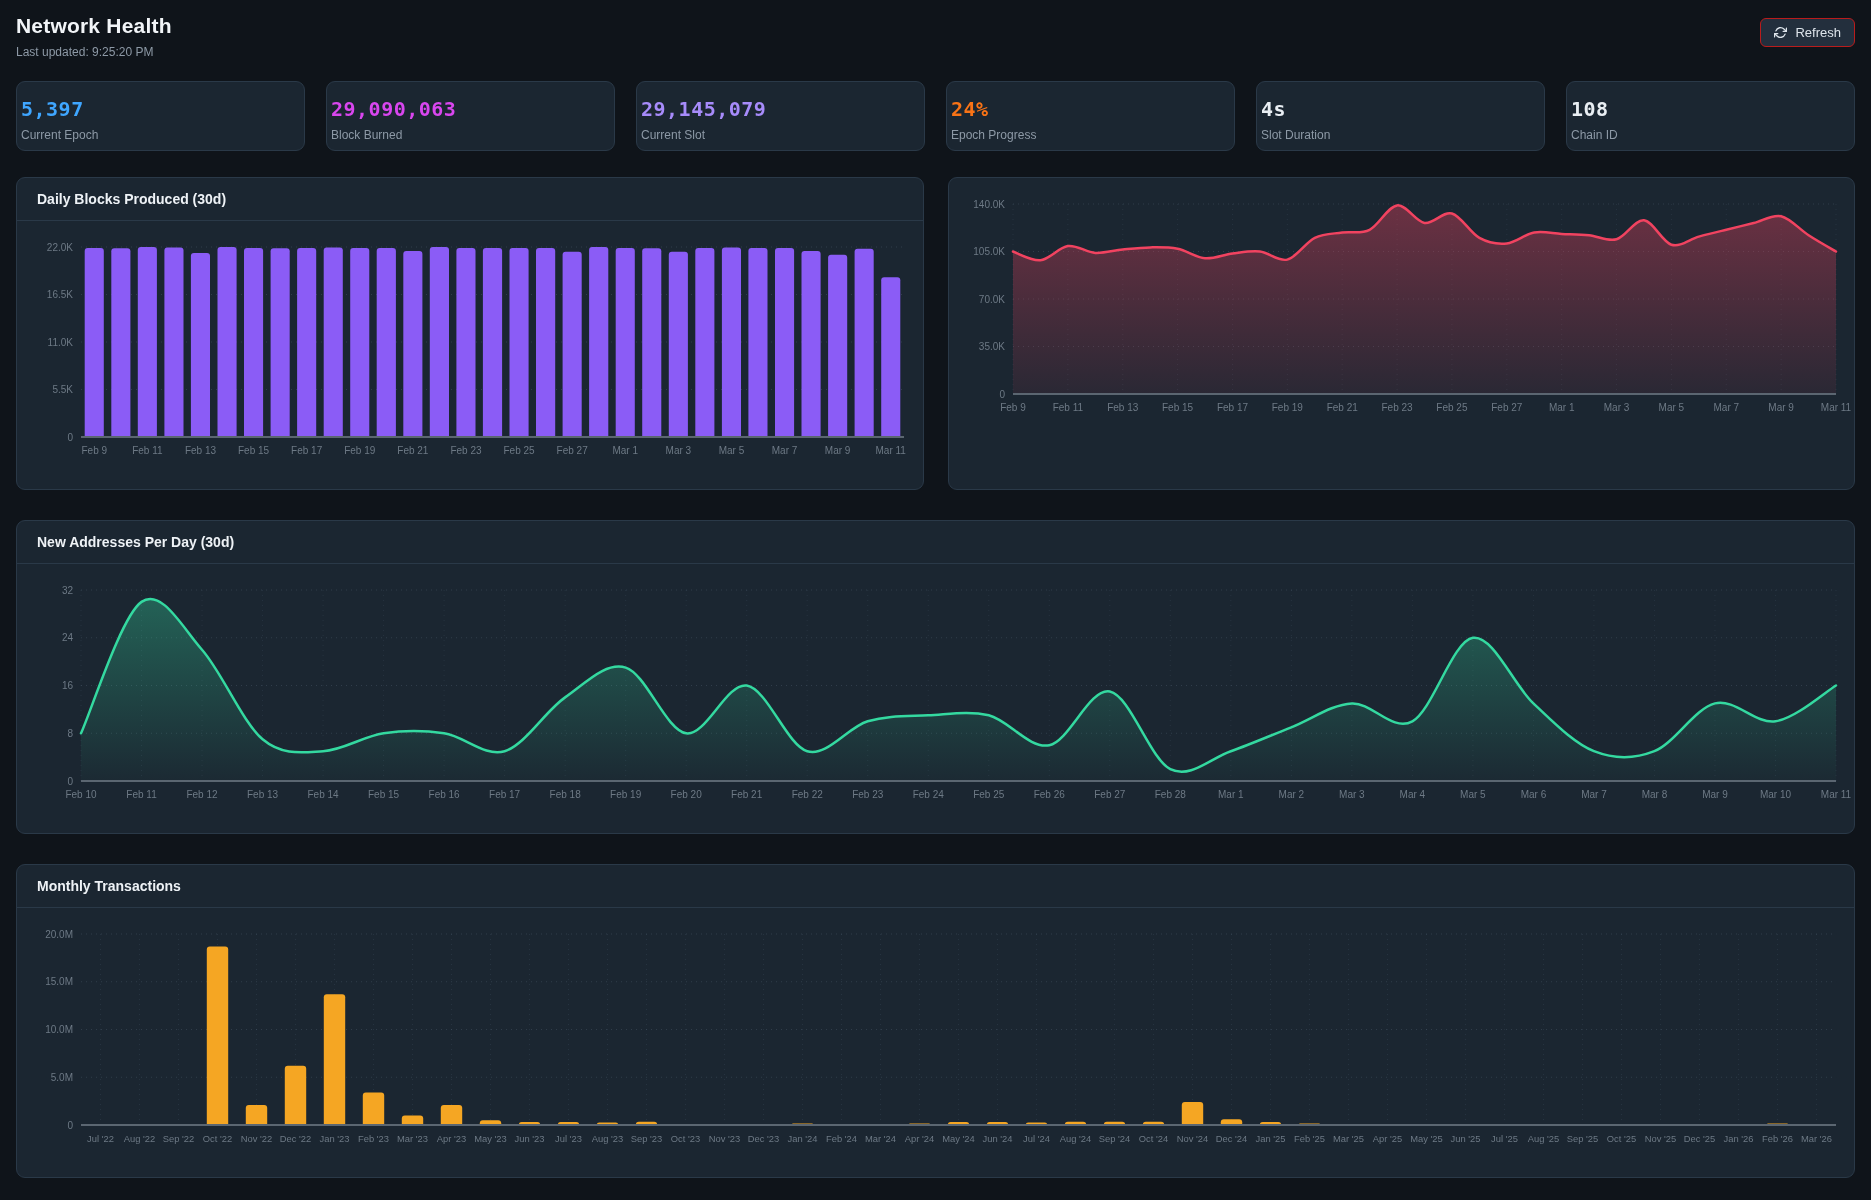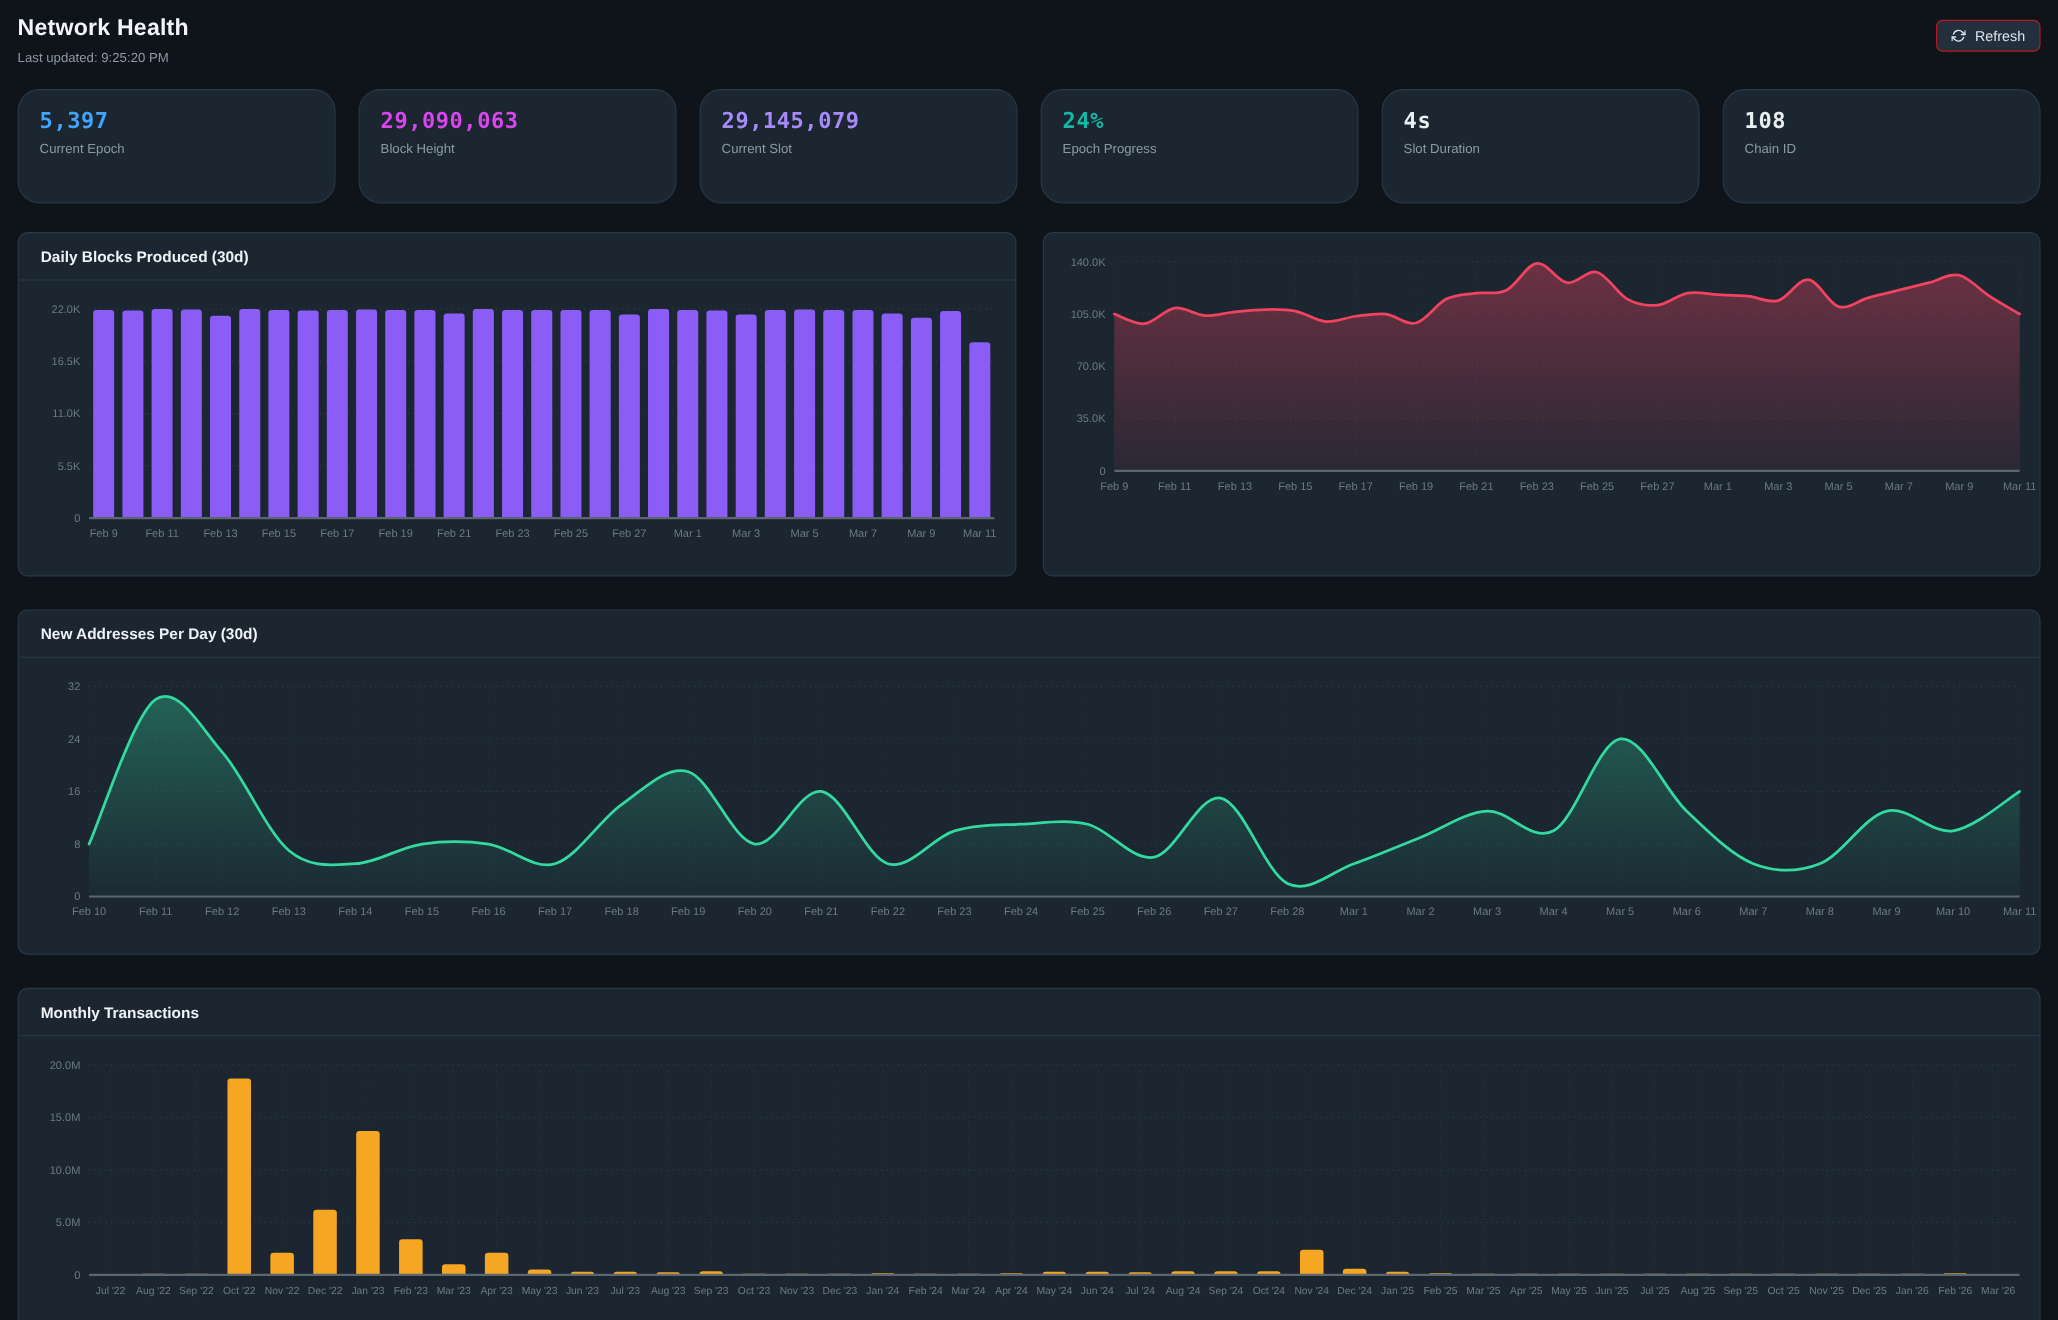--- a/index.html
+++ b/index.html
@@ -7,21 +7,21 @@
   body{background:#0f141a;font-family:"Liberation Sans",sans-serif;color:#e8edf2}
   .page{width:100%;height:100%;padding:14px 16px}
   .topbar{display:flex;justify-content:space-between;align-items:flex-start}
   .page-title{font-size:21px;font-weight:bold;color:#f2f5f8;letter-spacing:.2px}
   .subtitle{font-size:12px;color:#8d99a6;margin-top:7px}
   .refresh-btn{display:flex;align-items:center;gap:8px;background:#232f3d;border:1px solid #b91c1c;
     border-radius:6px;color:#dde4eb;font-size:13px;padding:6px 13px;margin-top:4px;cursor:pointer;
     font-family:"Liberation Sans",sans-serif}
   .ricon{display:flex;align-items:center}
   .stats-row{display:flex;gap:21px;margin-top:22px}
-  .stat-card{flex:1;background:#1b2631;border:1px solid #2a3948;border-radius:20px;padding:15px 19px;height:104px}
+  .stat-card{flex:1;background:#1b2631;border:1px solid #2a3948;border-radius:9px;padding:15px 4px;height:70px}
   .stat-value{font-family:"DejaVu Sans Mono",monospace;font-size:20px;font-weight:bold;letter-spacing:.5px}
   .stat-label{font-size:12px;color:#8d99a6;margin-top:7px}
   .card{background:#1b2631;border:1px solid #2a3948;border-radius:9px;overflow:hidden}
   .charts-row{display:flex;gap:24px;margin-top:26px}
   .chart-card{display:flex;flex-direction:column}
   .charts-row .chart-card{flex:1;height:313px}
   .chart-card.full{margin-top:30px;height:314px}
   .chart-header{padding:13px 20px;border-bottom:1px solid #2a3948;flex:0 0 auto}
   .chart-title{font-size:14px;font-weight:bold;color:#eef2f6}
   .chart-body{flex:1 1 auto;position:relative;min-height:0}
@@ -54,28 +54,28 @@
     </button>
   </div>
 
   <div class="stats-row">
     <div class="stat-card">
       <div class="stat-value" style="color: rgb(63, 166, 255);">5,397</div>
       <div class="stat-label">Current Epoch</div>
     </div>
     <div class="stat-card">
       <div class="stat-value" style="color: #d946ef;">29,090,063</div>
-      <div class="stat-label">Block Height</div>
+      <div class="stat-label">Block Burned</div>
     </div>
     <div class="stat-card">
       <div class="stat-value" style="color: rgb(167, 139, 250);">29,145,079</div>
       <div class="stat-label">Current Slot</div>
     </div>
     <div class="stat-card">
-      <div class="stat-value" style="color: #14b8a6;">24%</div>
+      <div class="stat-value" style="color: #f97316;">24%</div>
       <div class="stat-label">Epoch Progress</div>
     </div>
     <div class="stat-card">
       <div class="stat-value" style="color: rgb(233, 238, 243);">4s</div>
       <div class="stat-label">Slot Duration</div>
     </div>
     <div class="stat-card">
       <div class="stat-value" style="color: rgb(233, 238, 243);">108</div>
       <div class="stat-label">Chain ID</div>
     </div>

